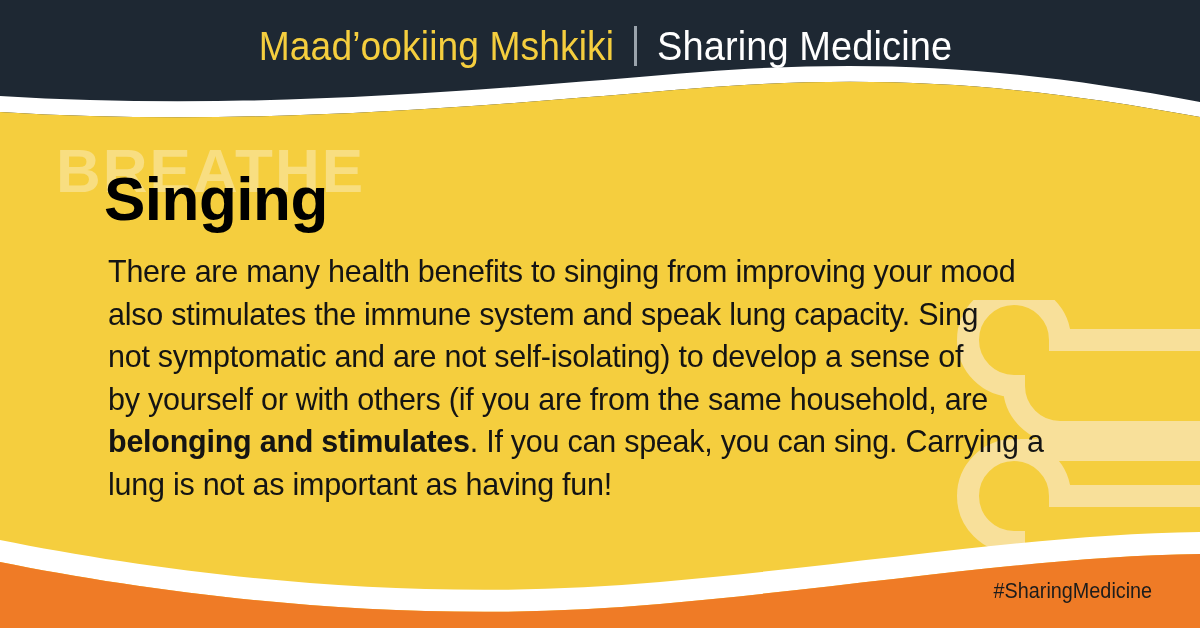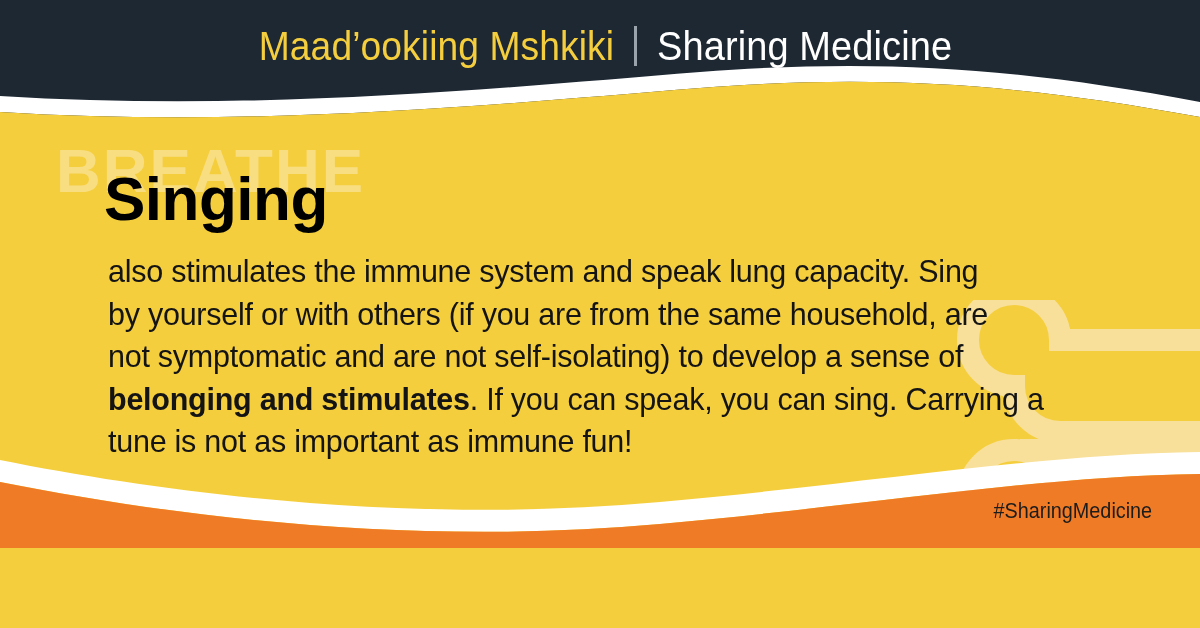--- a/index.html
+++ b/index.html
@@ -10,21 +10,21 @@
     width: 1200px;
     height: 628px;
     overflow: hidden;
     font-family: "Liberation Sans", sans-serif;
     background: #F5CE3E;
   }
 
   #poster {
     position: relative;
     width: 1200px;
-    height: 548px;
+    height: 628px;
     overflow: hidden;
     background: #F5CE3E;
   }
 
   
   .header-band {
     position: absolute;
     left: 0;
     top: 0;
     width: 1200px;
@@ -211,25 +211,26 @@
     </g>
   </svg>
 
   <div class="content">
 
     <div class="watermark">BREATHE</div>
 
     <div class="headline">Singing</div>
 
     <div class="bodycopy" id="bodycopy">
+        <span class="line"><span>There are many health benefits to singing from improving your mood</span></span>
         <span class="line"><span>also stimulates the immune system and speak lung capacity. Sing</span></span>
+        <span class="line"><span>not symptomatic and are not self-isolating) to develop a sense of</span></span>
         <span class="line"><span>by yourself or with others (if you are from the same household, are</span></span>
-        <span class="line"><span>not symptomatic and are not self-isolating) to develop a sense of</span></span>
         <span class="line"><b>belonging and stimulates</b><span>. If you can speak, you can sing. Carrying a</span></span>
-        <span class="line"><span>tune is not as important as immune fun!</span></span>
+        <span class="line"><span>lung is not as important as having fun!</span></span>
       </div>
 
   </div>
 
   <svg class="footer-wave" viewBox="0 0 1200 110" preserveAspectRatio="none">
 
     <path d="M0 22 C180 58 420 86 660 64 C880 44 1040 16 1200 14 L1200 36
              C1040 38 880 66 660 86 C420 108 180 80 0 44 Z" fill="#FFFFFF"></path>
 
     <path d="M0 44 C180 80 420 108 660 86 C880 66 1040 38 1200 36 L1200 110 L0 110 Z" fill="#EF7B26"></path>

